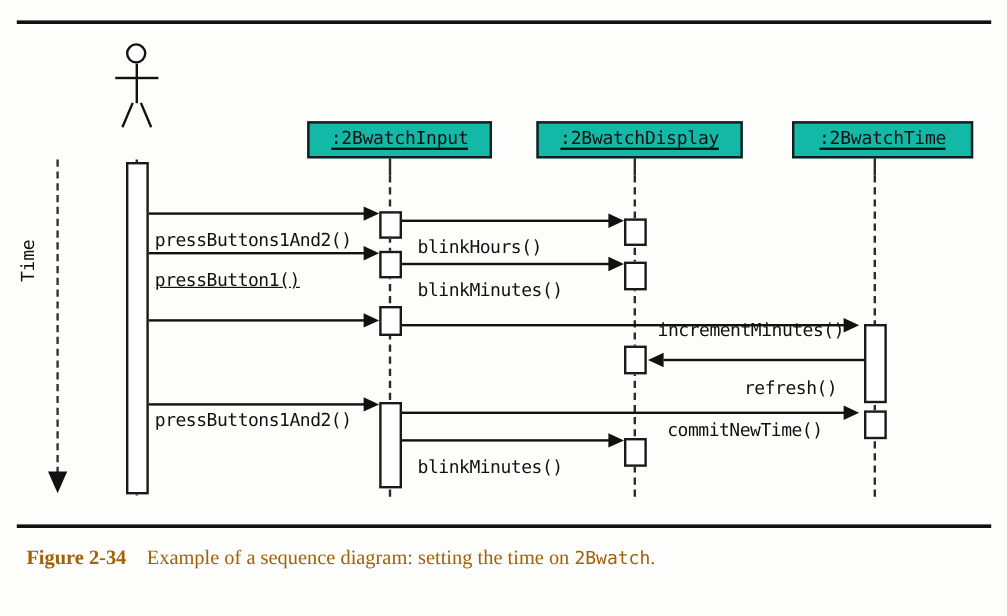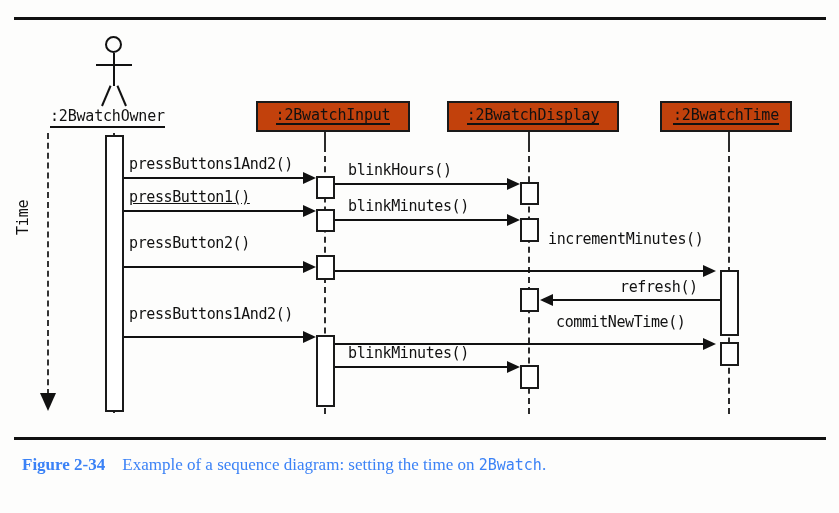--- a/index.html
+++ b/index.html
@@ -112,21 +112,21 @@
     border-bottom: 2px solid #111;
     padding-bottom: 1px;
     white-space: nowrap;
     letter-spacing: -0.2px;
   }
 
   
   .obj-box {
     position: absolute;
     border: 2px solid #1a1a1a;
-    background: #c2410c;
+    background: #14b8a6;
     height: 31px;
     box-sizing: border-box;
     display: flex;
     align-items: center;
     justify-content: center;
   }
   .obj-box span {
     font-family: "DejaVu Sans Mono", monospace;
     font-size: 15px;
     color: #111;
@@ -174,20 +174,21 @@
   .arrow-head.left {
     border-right: 13px solid #111;
   }
   .msg-label {
     position: absolute;
     font-family: "DejaVu Sans Mono", monospace;
     font-size: 15px;
     color: #111;
     white-space: nowrap;
     letter-spacing: -0.4px;
+    margin-top: 36px;
   }
 
   
   .time-axis {
     position: absolute;
     left: 47px;
     top: 133px;
     width: 0;
     height: 262px;
     border-left: 2px dashed #333;
@@ -215,21 +216,21 @@
     white-space: nowrap;
   }
 
   
   .caption {
     position: absolute;
     left: 22px;
     top: 455px;
     font-family: "Liberation Serif", serif;
     font-size: 17px;
-    color: #3b82f6;
+    color: #a16207;
     white-space: nowrap;
   }
   .caption .fignum {
     font-weight: bold;
     margin-right: 17px;
   }
   .caption .mono {
     font-family: "DejaVu Sans Mono", monospace;
     font-size: 15px;
   }
@@ -247,31 +248,30 @@
     <div class="time-arrowhead"></div>
     <div class="time-label">Time</div>
 
     <div class="actor">
       <div class="head"></div>
       <div class="spine"></div>
       <div class="arms"></div>
       <div class="leg-l"></div>
       <div class="leg-r"></div>
     </div>
-    <div class="actor-label">:2BwatchOwner</div>
 
     <div class="obj-box" style="left:256px; top:101px; width:154px;">
       <span>:2BwatchInput</span>
     </div>
 
     <div class="obj-box" style="left:447px; top:101px; width:172px;">
       <span>:2BwatchDisplay</span>
     </div>
 
-    <div class="obj-box" style="left:660px; top:101px; width:132px;">
+    <div class="obj-box" style="left:660px; top:101px; width:151px;">
       <span>:2BwatchTime</span>
     </div>
 
     <div class="lifeline" style="left:113px; top:133px; height:280px;"></div>
 
     <div class="lifeline solid-seg" style="left:324px; top:132px; height:14px;"></div>
     <div class="lifeline" style="left:324px; top:146px; height:268px;"></div>
 
     <div class="lifeline solid-seg" style="left:528px; top:132px; height:14px;"></div>
     <div class="lifeline" style="left:528px; top:146px; height:268px;"></div>
@@ -303,21 +303,20 @@
     <div class="arrow-head right" style="left:507px; top:178px;"></div>
 
     <div class="msg-label" style="left:129px; top:188px;text-decoration:underline;">pressButton1()</div>
     <div class="msg-line" style="left:124px; top:210px; width:180px;"></div>
     <div class="arrow-head right" style="left:303px; top:205px;"></div>
 
     <div class="msg-label" style="left:348px; top:197px;text-align:right;">blinkMinutes()</div>
     <div class="msg-line" style="left:335px; top:219px; width:173px;"></div>
     <div class="arrow-head right" style="left:507px; top:214px;"></div>
 
-    <div class="msg-label" style="left:129px; top:234px;">pressButton2()</div>
     <div class="msg-line" style="left:124px; top:266px; width:180px;"></div>
     <div class="arrow-head right" style="left:303px; top:261px;"></div>
 
     <div class="msg-label" style="left:548px; top:230px;">incrementMinutes()</div>
     <div class="msg-line" style="left:335px; top:270px; width:369px;"></div>
     <div class="arrow-head right" style="left:703px; top:265px;"></div>
 
     <div class="msg-label" style="left:620px; top:278px;">refresh()</div>
     <div class="msg-line" style="left:553px; top:299px; width:167px;"></div>
     <div class="arrow-head left" style="left:540px; top:294px;"></div>

